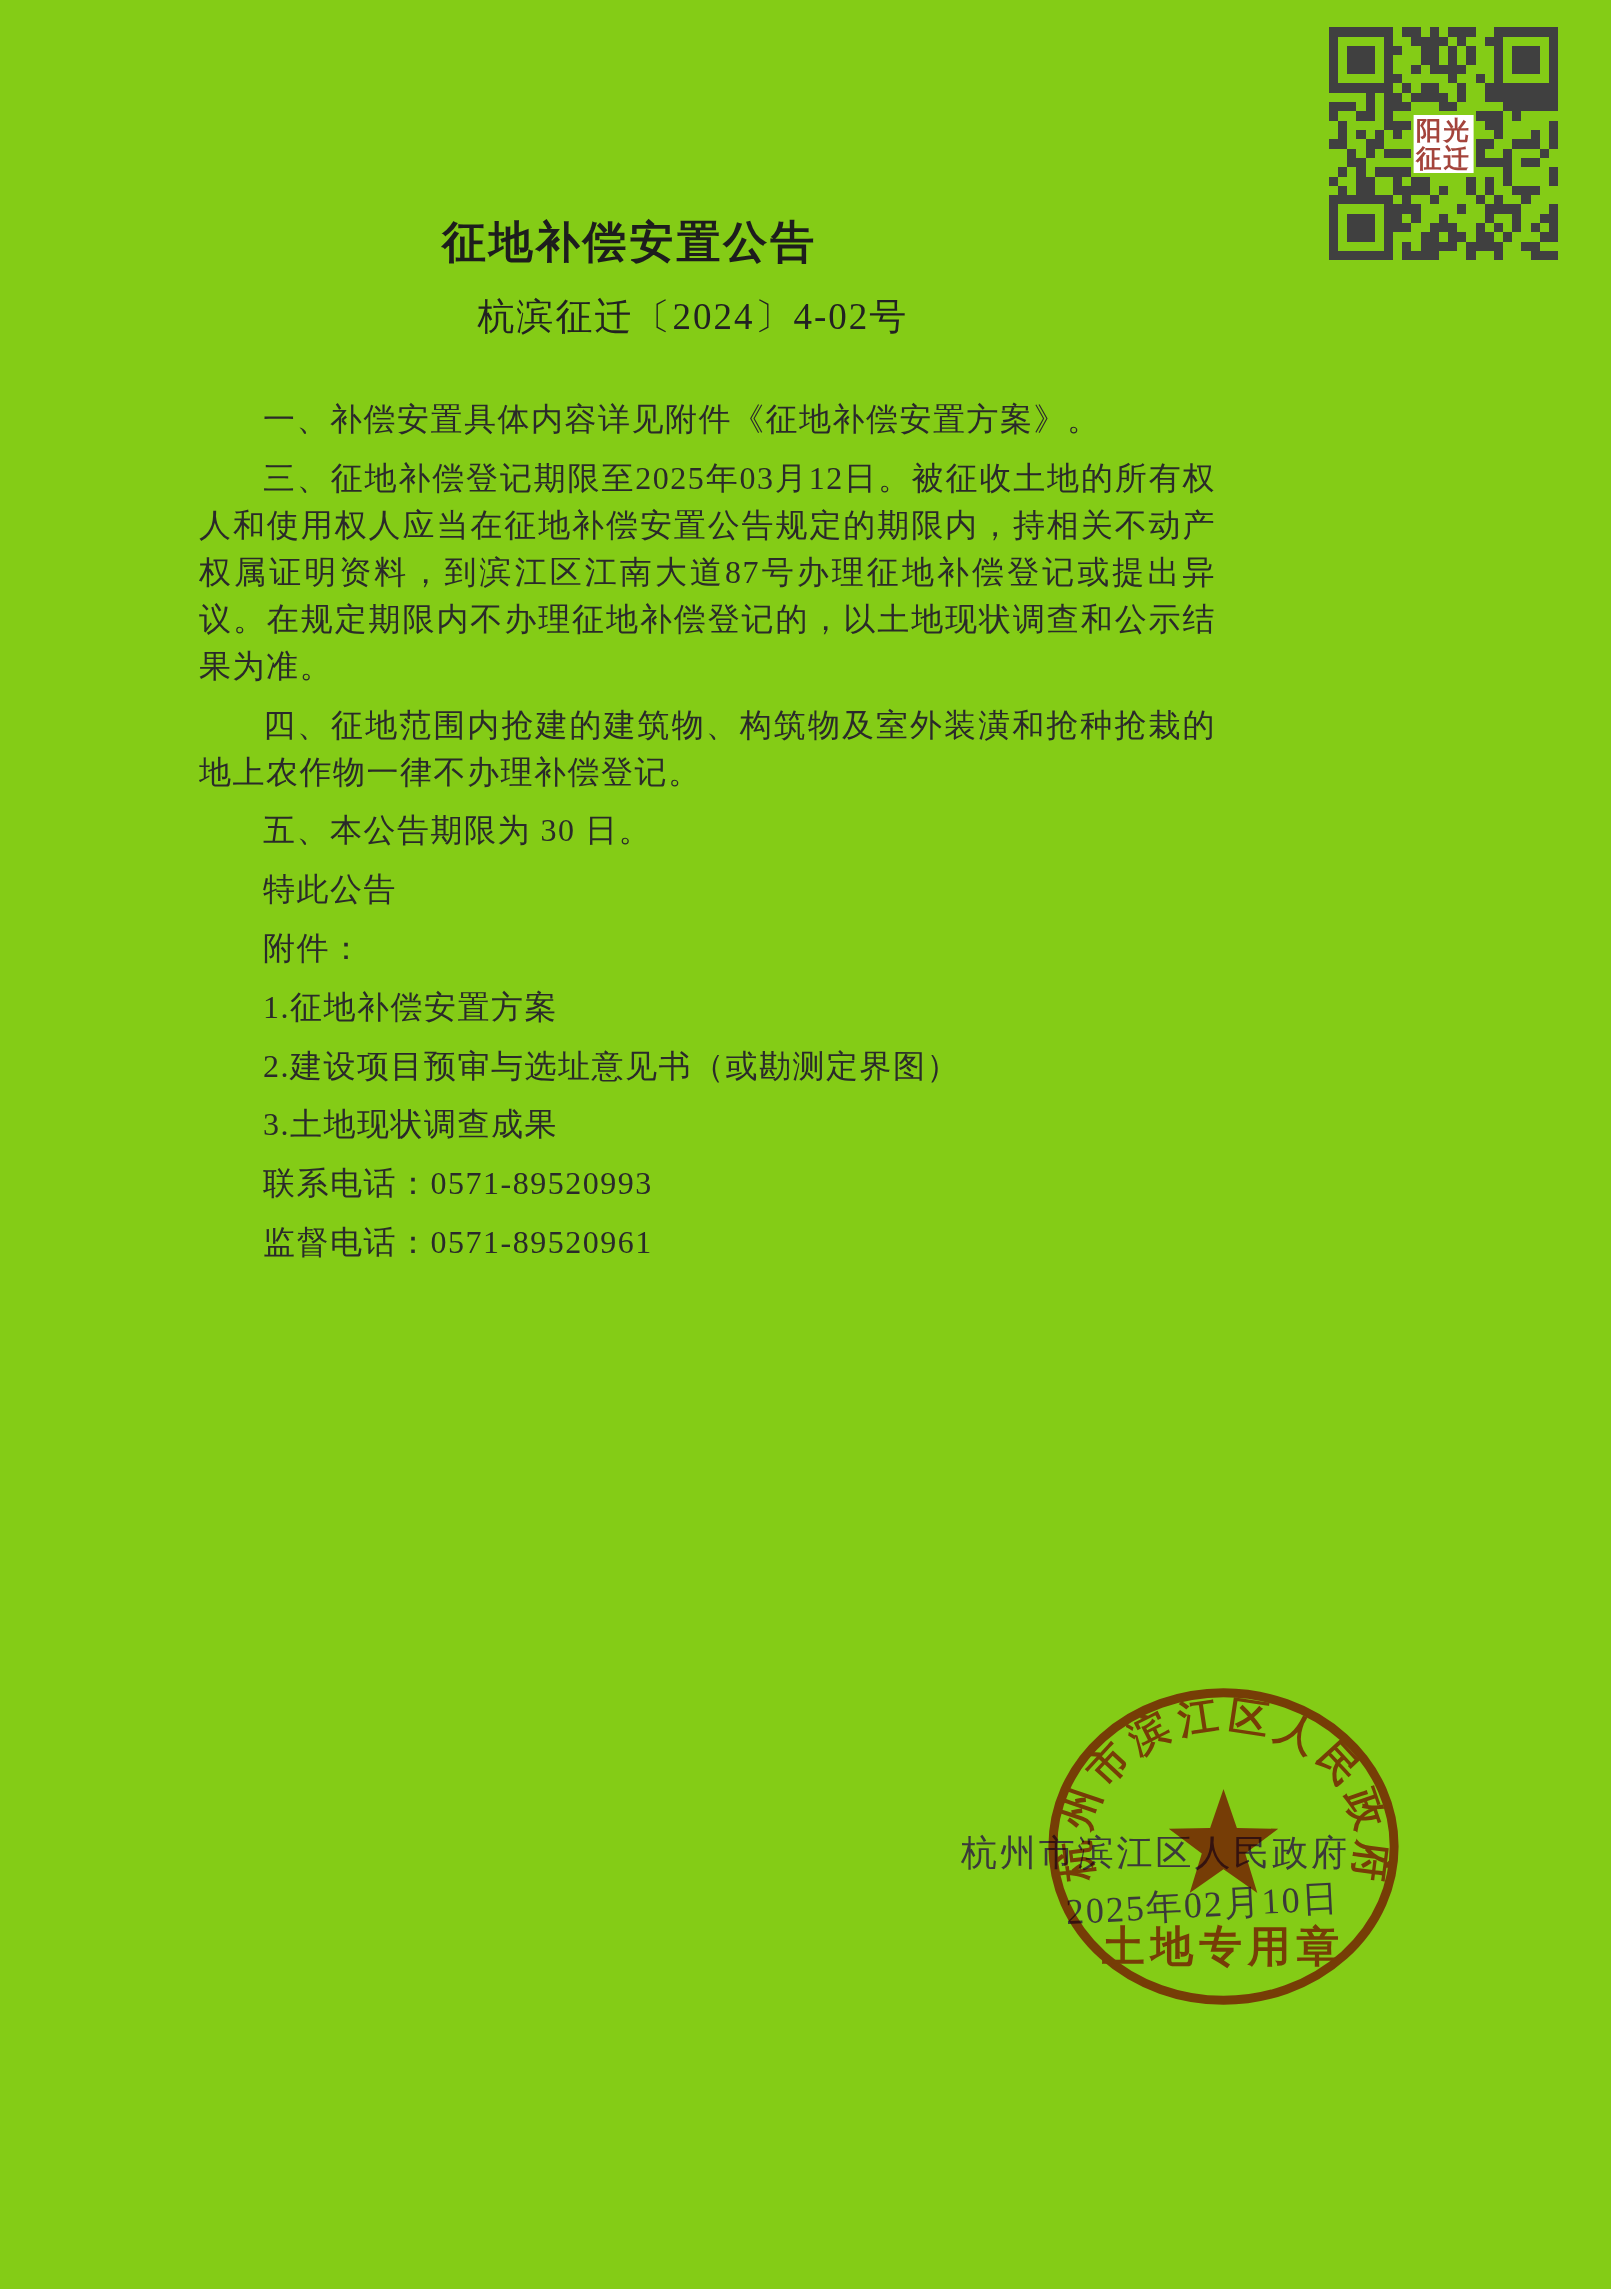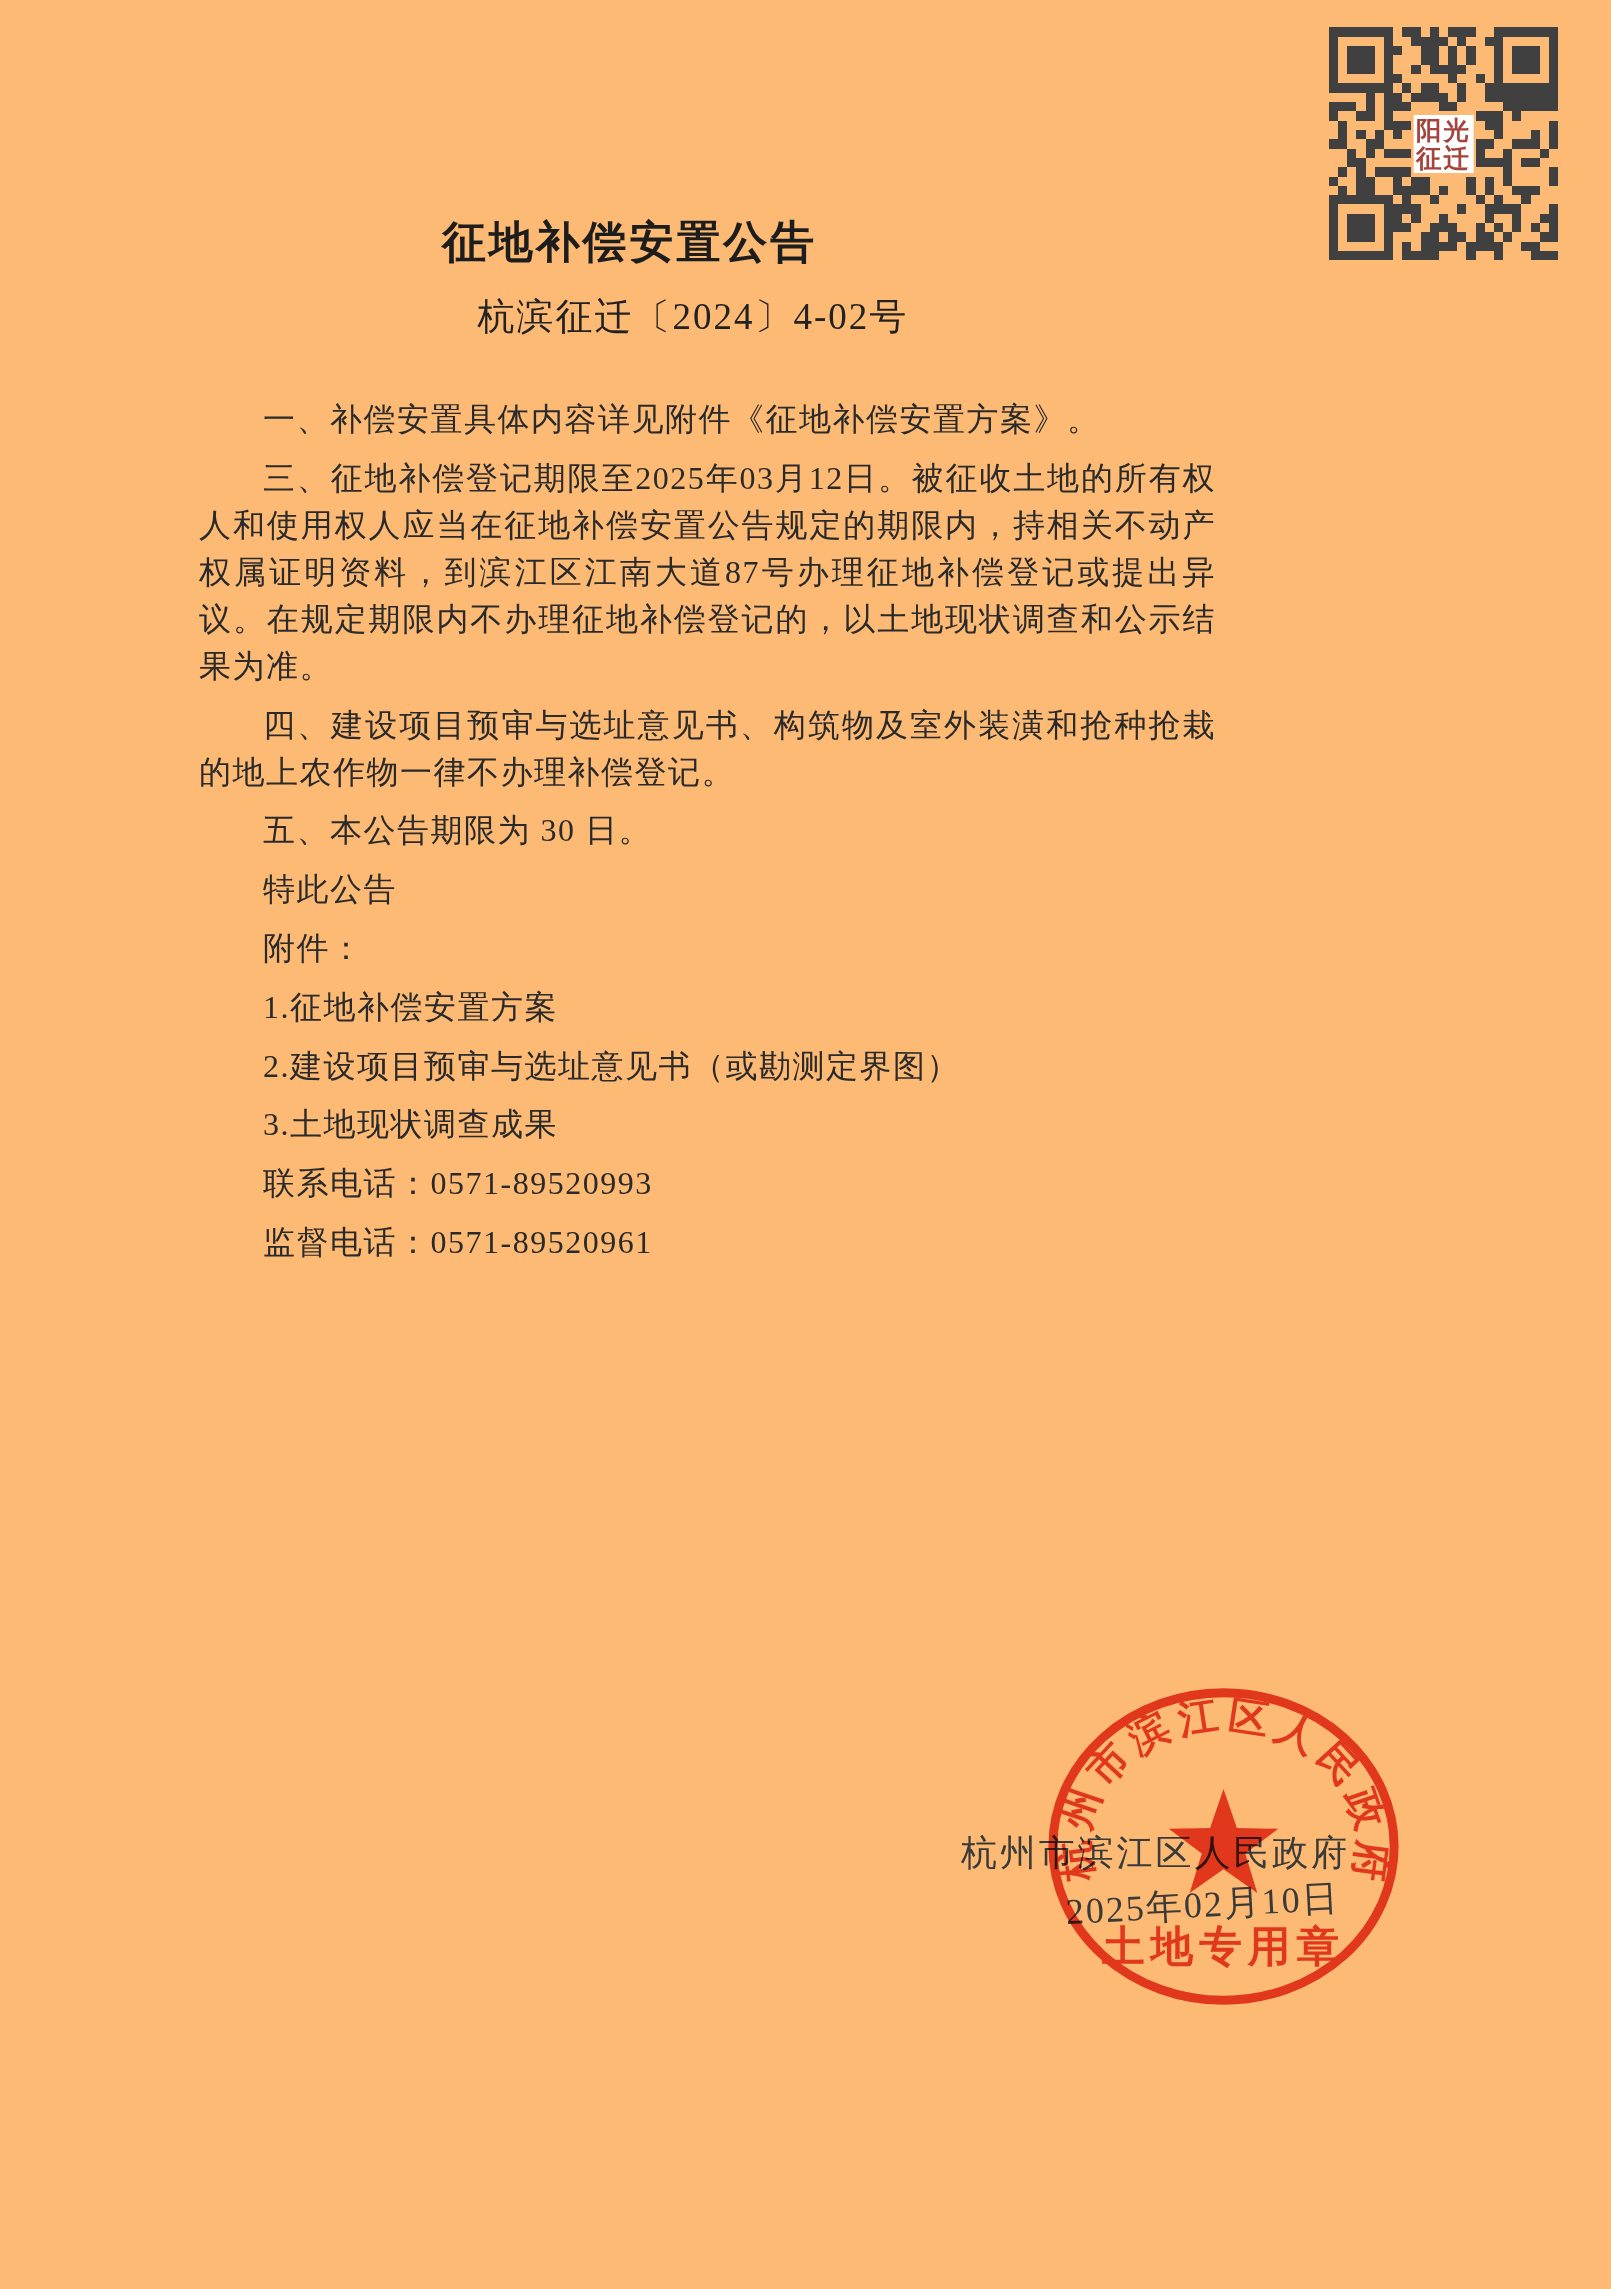--- a/index.html
+++ b/index.html
@@ -1,21 +1,21 @@
 <!DOCTYPE html>
 <html><head>
 <meta charset="utf-8">
 <style>
   html,body{margin:0;padding:0;}
   body{
     width:1611px;height:2290px;position:relative;background:#ffffff;
     font-family:"Liberation Serif","DejaVu Serif",serif;color:#2c2c2c;
     overflow:hidden;
   }
-  .page{position:absolute;inset:0;background:#fdba74;}
+  .page{position:absolute;inset:0;background:#84cc16;}
 
   
   .qr{
     position:absolute;left:1329px;top:27.4px;width:229px;height:233px;
   }
   .qr-grid{
     position:absolute;inset:0;
     display:grid;grid-template-columns:repeat(25,1fr);grid-template-rows:repeat(25,1fr);
   }
   .qr-grid .d{background:#404040;}
@@ -703,21 +703,21 @@
       <div>征迁</div>
     </div>
   </div>
 
   <h1 class="title">征地补偿安置公告</h1>
   <div class="docnum">杭滨征迁〔2024〕4-02号</div>
 
   <div class="body-text">
       <p class="para">一、补偿安置具体内容详见附件《征地补偿安置方案》。</p>
       <p class="para">三、征地补偿登记期限至2025年03月12日。被征收土地的所有权人和使用权人应当在征地补偿安置公告规定的期限内，持相关不动产权属证明资料，到滨江区江南大道87号办理征地补偿登记或提出异议。在规定期限内不办理征地补偿登记的，以土地现状调查和公示结果为准。</p>
-      <p class="para">四、建设项目预审与选址意见书、构筑物及室外装潢和抢种抢栽的地上农作物一律不办理补偿登记。</p>
+      <p class="para">四、征地范围内抢建的建筑物、构筑物及室外装潢和抢种抢栽的地上农作物一律不办理补偿登记。</p>
       <p class="para">五、本公告期限为 30 日。</p>
       <p class="para">特此公告</p>
       <p class="para">附件：</p>
       <p class="para">1.征地补偿安置方案</p>
       <p class="para">2.建设项目预审与选址意见书（或勘测定界图）</p>
       <p class="para">3.土地现状调查成果</p>
       <p class="para">联系电话：0571-89520993</p>
       <p class="para">监督电话：0571-89520961</p>
     </div>
 

